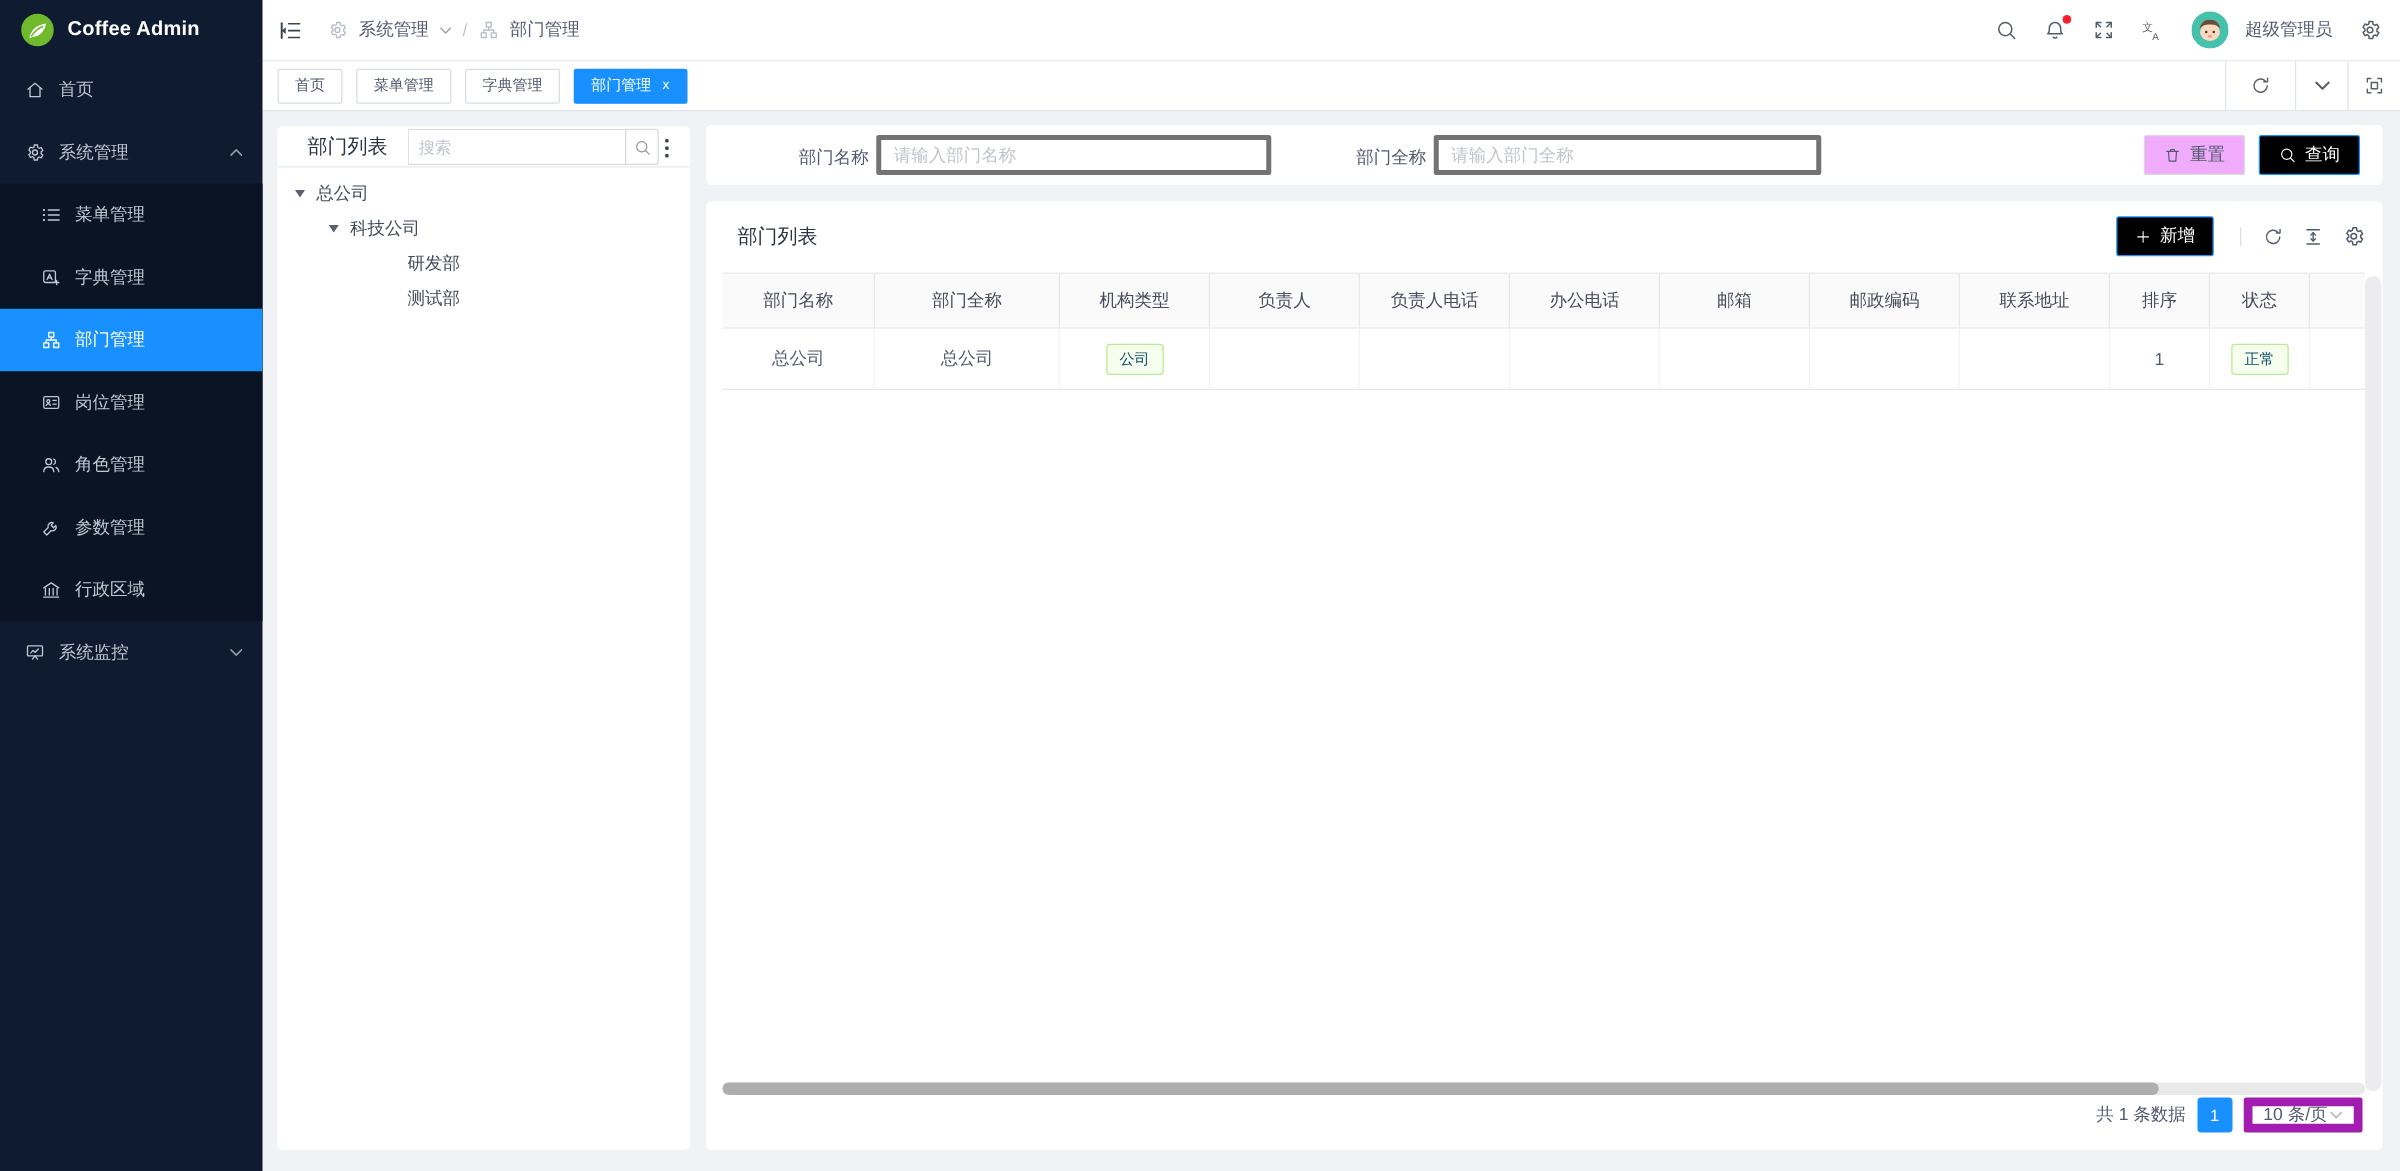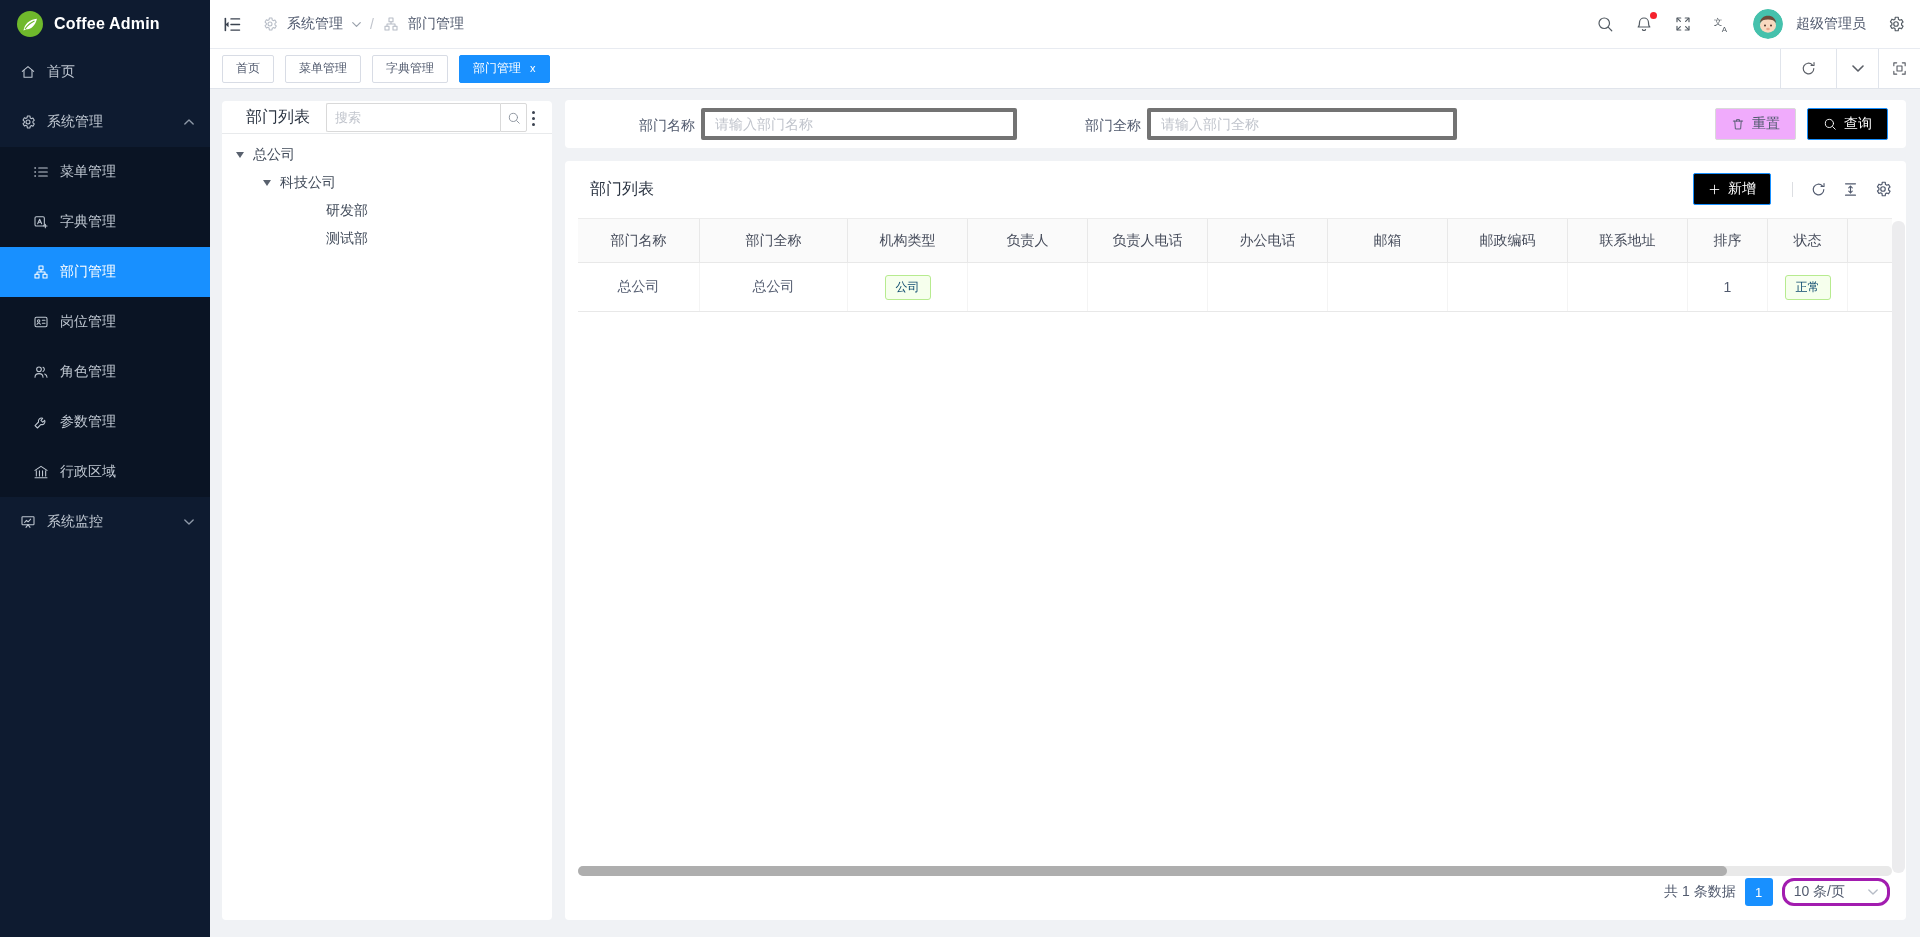--- a/index.html
+++ b/index.html
@@ -83,21 +83,21 @@
   .op-head{height:45px;background:#fafafa;border-top:1px solid #ececec;border-bottom:1px solid #e8e8e8;display:flex;align-items:center;justify-content:center;color:#464c5b}
   .op-body{height:49px;background:#fff;border-bottom:1px solid #e8e8e8;display:flex;align-items:center;justify-content:center;gap:8px}
   .op-sep{width:1px;height:14px;background:#e3e3e3}
   .icon-btn{display:flex;align-items:center;cursor:pointer}
   .edit-ic{color:#1890ff}.del-ic{color:#f56c6c}
   .v-gutter{position:absolute;left:1327px;top:60px;width:13px;height:652px;background:#ececee;border-radius:6px}
   .h-scroll{position:absolute;left:13px;top:705px;width:1314px;height:10px;background:#e9e9e9;border-radius:5px}
   .h-thumb{position:absolute;left:0;top:0;width:1149px;height:10px;background:#aeaeae;border-radius:5px;cursor:pointer}
   .pager{position:absolute;right:16px;top:717px;display:flex;align-items:center;gap:9px;font-size:14px;color:#515a6e}
   .page-num{width:28px;height:28px;border-radius:3px;background:#1890ff;color:#fff;display:flex;align-items:center;justify-content:center;font-size:13px;cursor:pointer}
-  .page-size{height:28px;border:3px solid #a21caf;border-radius:12px;background:#fff;display:flex;align-items:center;gap:23px;padding:0 9px;color:#515a6e;cursor:pointer}
+  .page-size{height:28px;border:7px solid #a21caf;border-radius:2px;background:#fff;display:flex;align-items:center;gap:2px;padding:0 9px;color:#515a6e;cursor:pointer}
   .page-size .arr{color:#b6bcc6}
 </style>
 </head>
 <body>
 
 <aside class="sidebar">
   <div class="logo-row">
     <span style="display:flex">
       <svg width="28" height="28" viewBox="0 0 28 28">
           <circle cx="14" cy="14" r="13" fill="#6fb92c"></circle>

